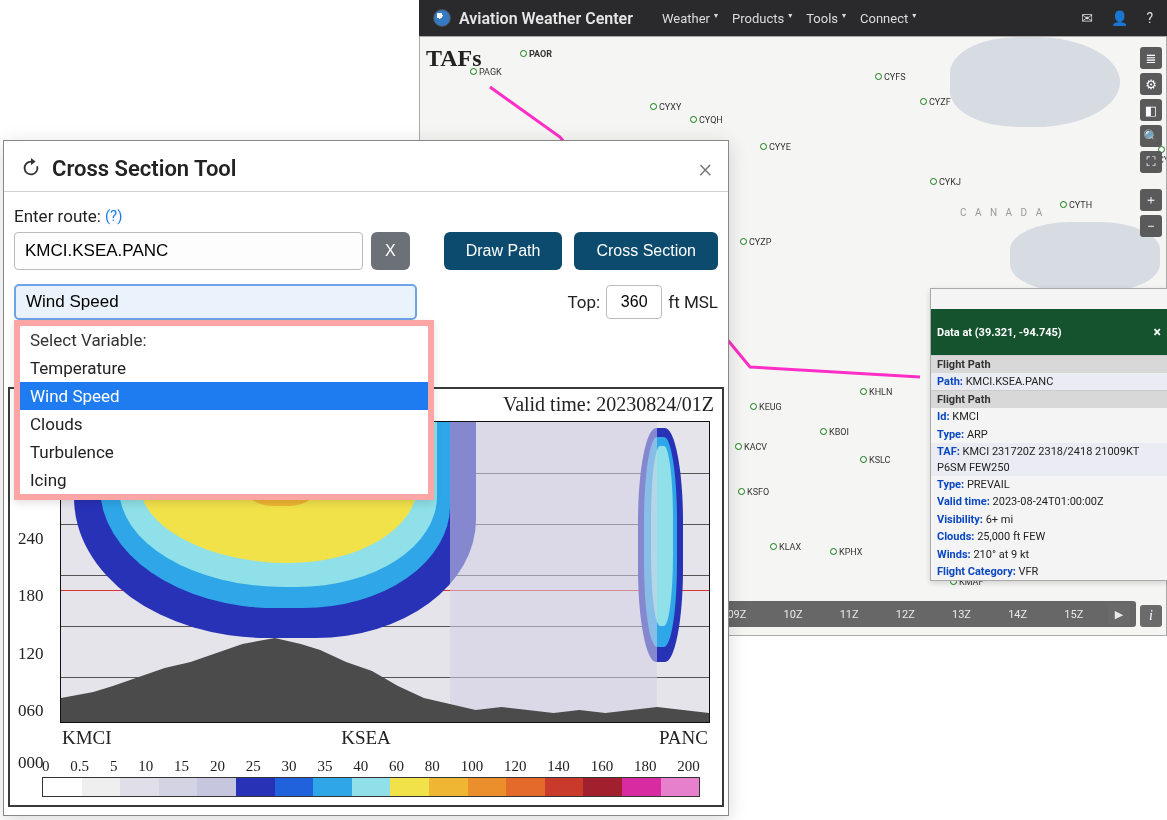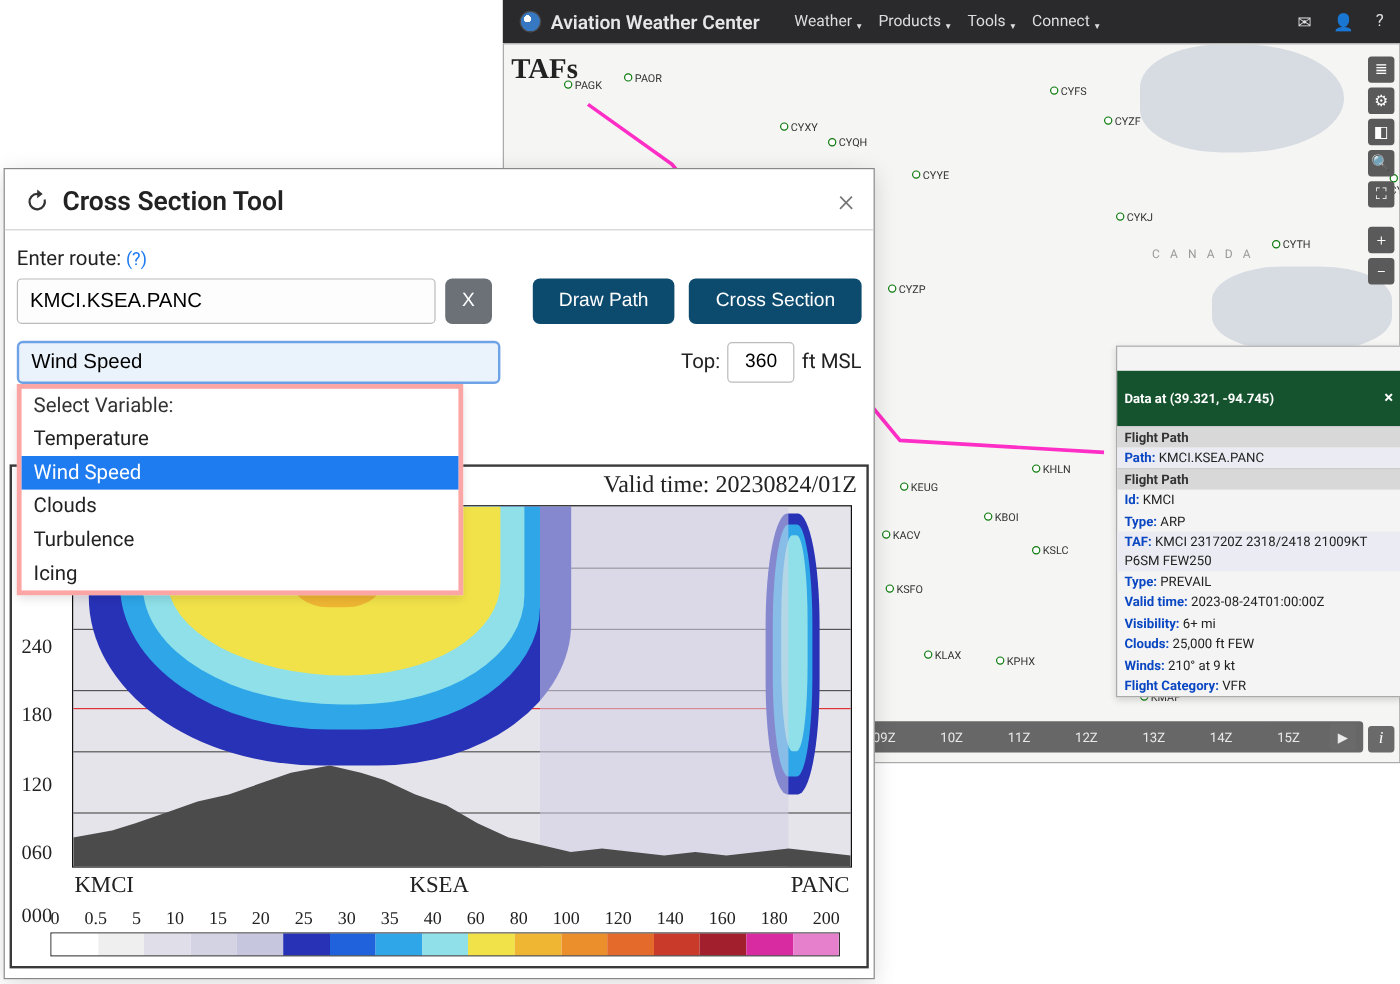--- a/index.html
+++ b/index.html
@@ -27,21 +27,21 @@
   }
   .navbar .logo {
     width: 18px; height: 18px; border-radius: 50%;
     background: radial-gradient(circle at 35% 35%, #fff 0 20%, #3778c2 21% 100%);
     margin-right: 8px;
     border: 1px solid #4a4a4a;
     display: inline-block;
   }
   .navbar .brand { font-weight: 600; font-size: 16px; margin-right: 25px; }
   .navbar .menu { display: flex; gap: 6px; font-size: 13px; }
-  .navbar .menu .mi { display: flex; align-items: flex-end; gap: 4px; cursor: pointer; padding: 4px 4px; color: #ddd; }
+  .navbar .menu .mi { display: flex; align-items: flex-start; gap: 4px; cursor: pointer; padding: 4px 4px; color: #ddd; }
   .navbar .menu .caret { font-size: 8px; }
   .navbar .rhs { margin-left: auto; display: flex; gap: 18px; align-items: center; color: #ddd; }
   .navbar .rhs span { cursor: pointer; }
 
   
   .mapbg {
     position: absolute;
     top: 36px; left: 419px; right: 0; height: 600px;
     background: #f5f5f4;
     border: 1px solid #aaa;
@@ -162,22 +162,22 @@
     width:100%; height:36px; border:2px solid #6fa3e8; border-radius:5px;
     background:#eaf2fb; padding:0 10px; font-size:17px;
   }
   .xs-top-ctl { margin-left:auto; display:flex; align-items:center; gap:6px; font-size:17px;}
   .xs-top-ctl input {
     width:56px; height:34px; border:1px solid #bbb; border-radius:4px;
     text-align:center; font-size:16px;
   }
 
   .xs-dropdown {
-    position:absolute; top:36px; left:0; width:372px;
-    background:#fff; border:4px solid #fca5a5;
+    position:absolute; top:36px; left:0; width:420px;
+    background:#fff; border:6px solid #fca5a5;
     z-index:10;
     box-shadow:0 3px 8px rgba(0,0,0,0.12);
   }
   .xs-dropdown .opt { padding:4px 10px; font-size:17px; cursor:pointer;}
   .xs-dropdown .opt.header { color:#333; }
   .xs-dropdown .opt.sel { background:#1f7cf0; color:#fff;}
 
   .xs-chart {
     position:absolute; top:185px; left:4px; right:4px; bottom:8px;
     border:2px solid #3a3a3a; background:#fff;
@@ -240,21 +240,21 @@
 <div class="mapbg">
   <div class="title">TAFs</div>
 
   <div class="water" style="top:0;left:530px;width:170px;height:90px;border-radius:40% 50% 50% 40%;"></div>
   <div class="water" style="top:185px;left:590px;width:150px;height:70px;border-radius:40%;"></div>
   <svg class="pinkline">
     <polyline points="70,50 140,100 330,330 500,340" stroke="#ff2ec6" stroke-width="3" fill="none"></polyline>
   </svg>
   <div style="position:absolute; top:170px; left:540px; font-size:10px; letter-spacing:3px; color:#9a9a9a;">C A N A D A</div>
 
-  <div class="stn" style="top:24px; left:100px;"><span class="dot"></span><span class="code">PAOR</span></div>
+  <div class="stn" style="top:12px; left:100px;font-weight:bold;"><span class="dot"></span><span class="code">PAOR</span></div>
   <div class="stn" style="top:30px; left:50px;"><span class="dot"></span><span class="code">PAGK</span></div>
   <div class="stn" style="top:35px; left:455px;"><span class="dot"></span><span class="code">CYFS</span></div>
   <div class="stn" style="top:65px; left:230px;"><span class="dot"></span><span class="code">CYXY</span></div>
   <div class="stn" style="top:78px; left:270px;"><span class="dot"></span><span class="code">CYQH</span></div>
   <div class="stn" style="top:60px; left:500px;"><span class="dot"></span><span class="code">CYZF</span></div>
   <div class="stn" style="top:105px; left:340px;"><span class="dot"></span><span class="code">CYYE</span></div>
   <div class="stn" style="top:108px; left:705px;padding-left:33px;"><span class="dot"></span><span class="code">CYYQ</span></div>
   <div class="stn" style="top:140px; left:510px;"><span class="dot"></span><span class="code">CYKJ</span></div>
   <div class="stn" style="top:163px; left:600px;margin-left:40px;"><span class="dot"></span><span class="code">CYTH</span></div>
   <div class="stn" style="top:200px; left:320px;"><span class="dot"></span><span class="code">CYZP</span></div>

